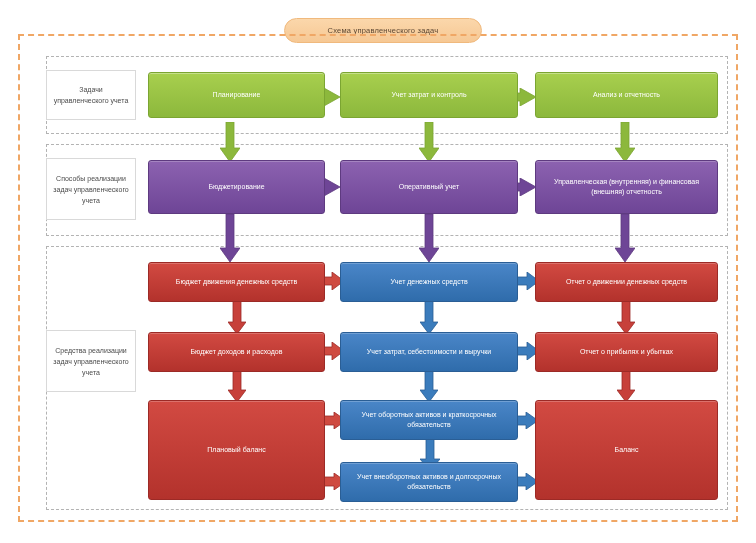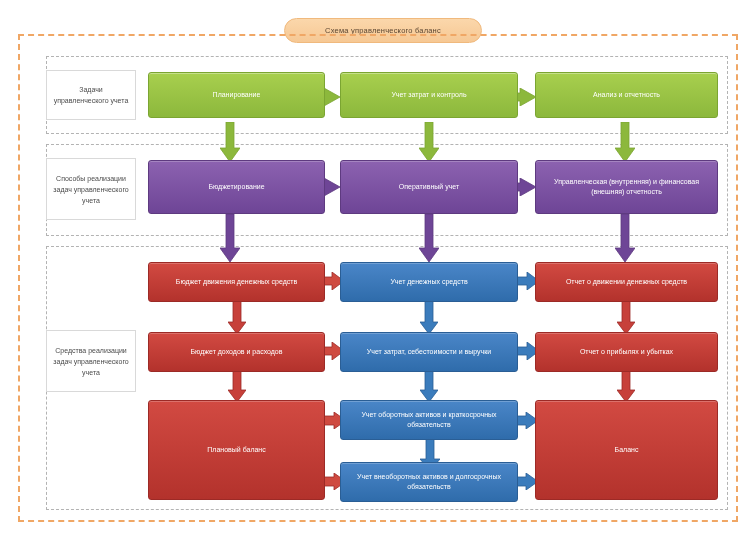--- a/index.html
+++ b/index.html
@@ -93,21 +93,21 @@
 
   
   .arrow{position:absolute;}
   .arrow svg{display:block;}
 </style>
 </head>
 <body>
 
 <div id="stage">
 
-  <div class="title-box">Схема управленческого баланс</div>
+  <div class="title-box">Схема управленческого задач</div>
 
   <div class="outer-frame"></div>
 
   <div class="group-frame" id="grp1"></div>
   <div class="group-frame" id="grp2"></div>
   <div class="group-frame" id="grp3"></div>
 
   <div class="arrow" style="left:296px;top:88px;">
     <svg width="44" height="18" viewBox="0 0 44 18">
       <polygon points="0,5 28,5 28,0 44,9 28,18 28,13 0,13" fill="#8cb83c" stroke="#7ba532" stroke-width="0.8"></polygon>

